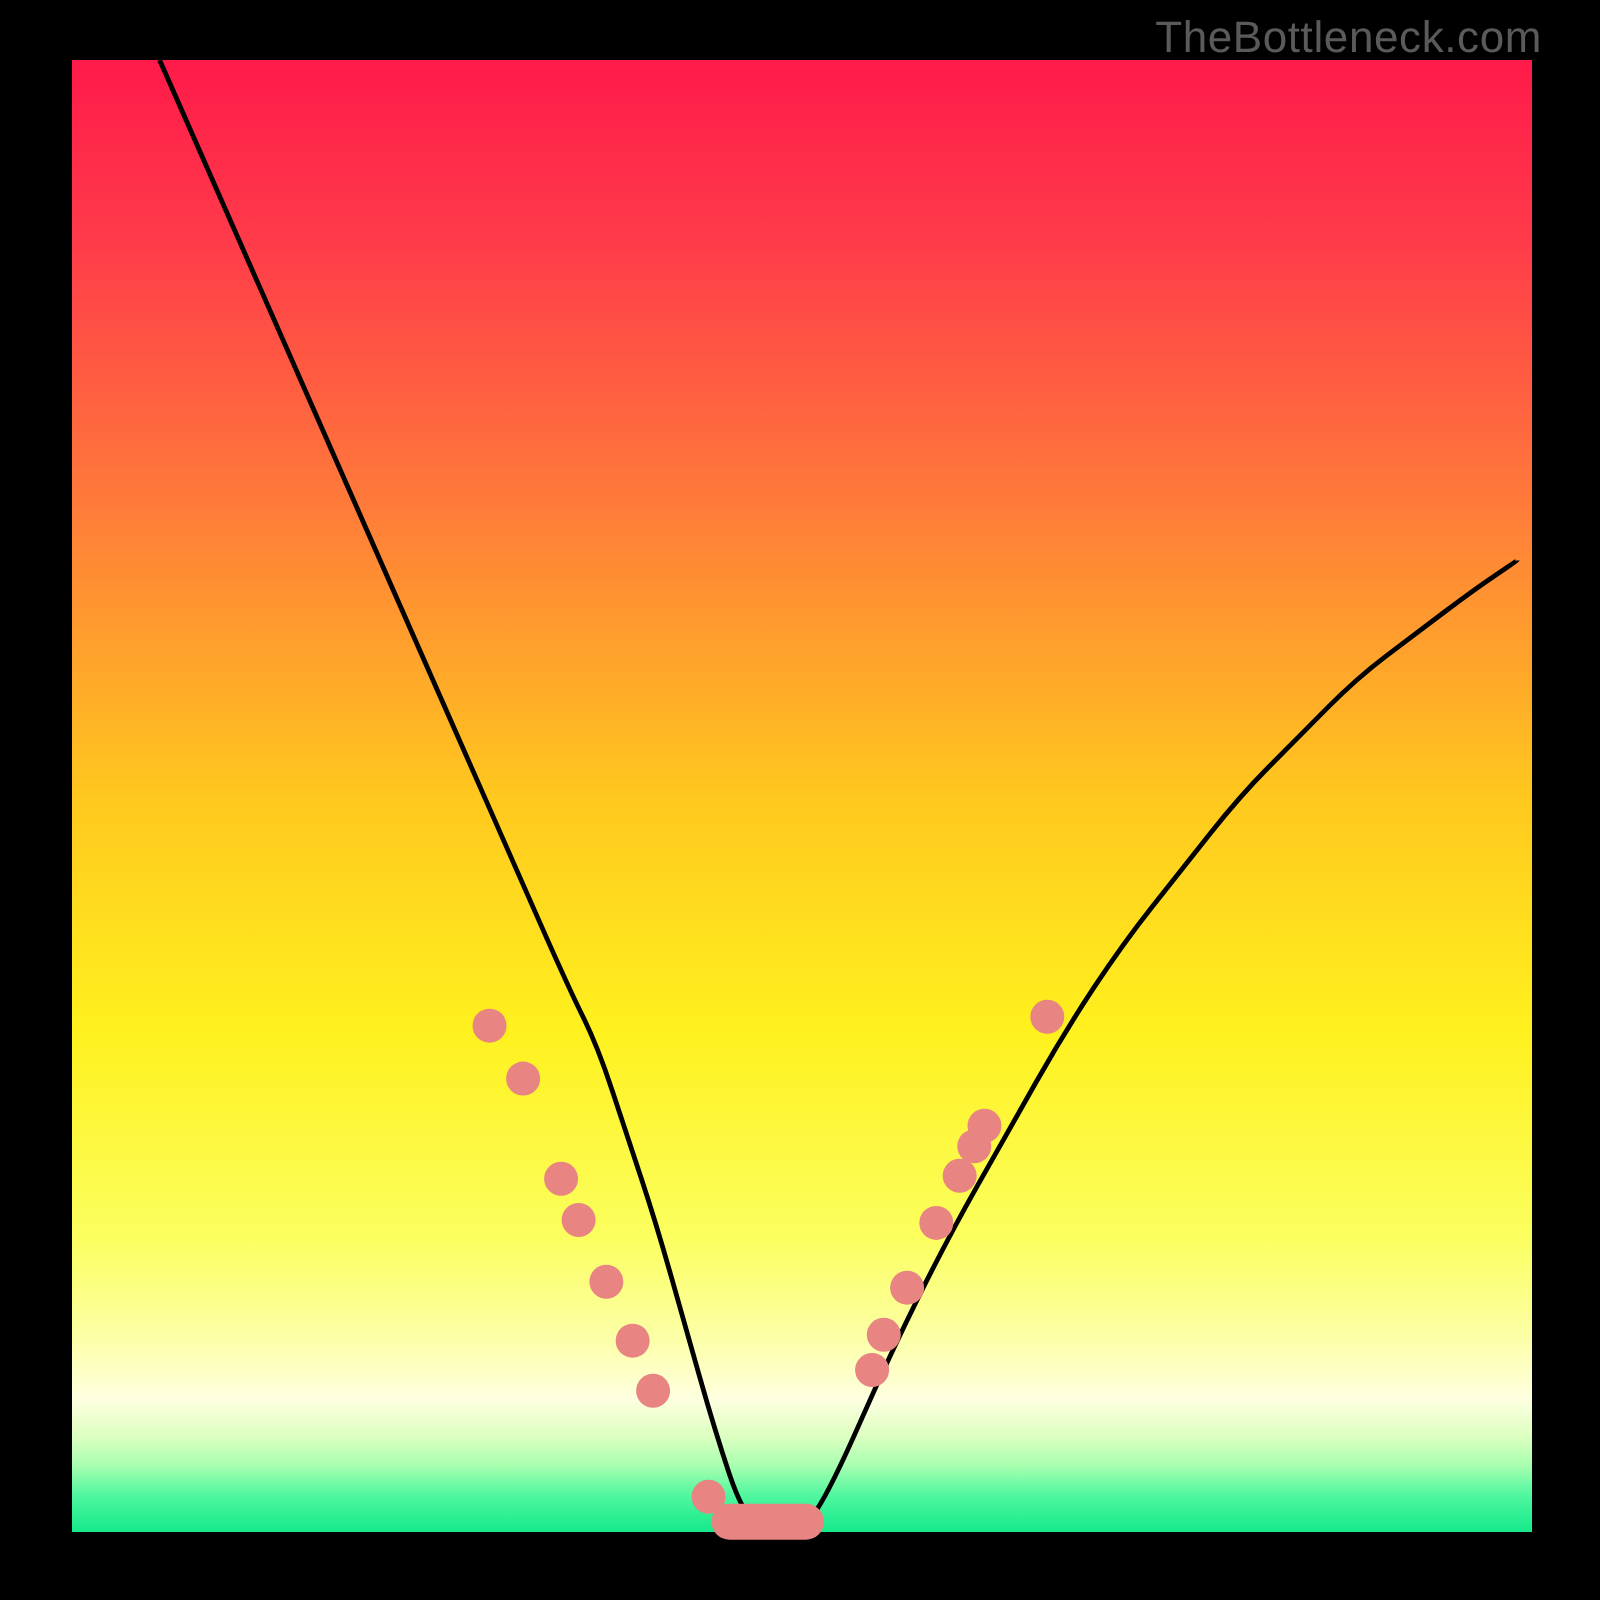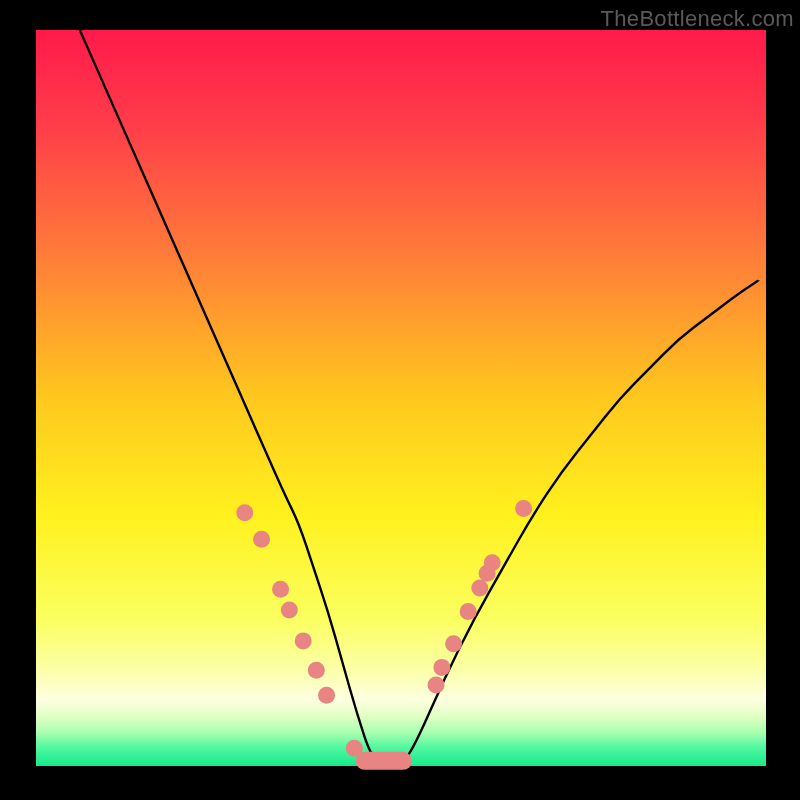--- a/index.html
+++ b/index.html
@@ -12,21 +12,21 @@
     overflow: hidden;
   }
   .container {
     position: relative;
     width: 800px;
     height: 800px;
   }
   .watermark {
     position: absolute;
     top: 6px;
-    right: 6px;
+    right: 29px;
     color: #5a5a5a;
     font-size: 22px;
     font-weight: 500;
     letter-spacing: 0.3px;
     z-index: 10;
   }
   svg {
     display: block;
   }
 </style>

